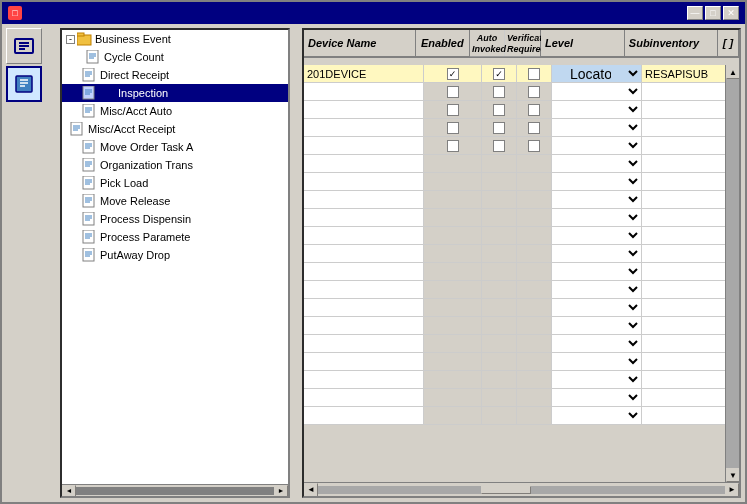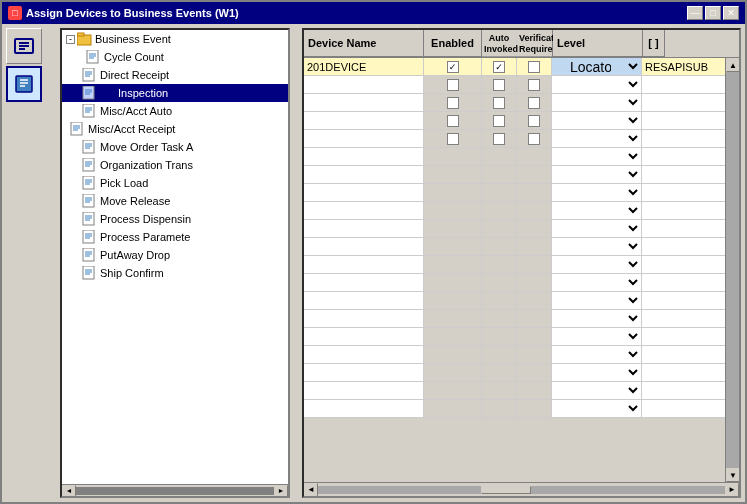--- a/index.html
+++ b/index.html
@@ -283,20 +283,21 @@
       flex-shrink: 0;
     }
     .vscroll-track {
       flex: 1;
       background: #a8a8a8;
     }
     .table-with-vscroll {
       display: flex;
       flex: 1;
       overflow: hidden;
+      margin-top: 7px;
     }
     .expand-btn {
       display: inline-block;
       width: 9px;
       height: 9px;
       border: 1px solid #808080;
       background: white;
       text-align: center;
       line-height: 7px;
       font-size: 9px;
@@ -305,21 +306,20 @@
     }
   </style>
 </head>
 <body>
 
 <div class="window">
 
   <div class="title-bar">
     <div class="title-bar-left">
       <div class="title-icon">□</div>
-      <span class="title-text">Assign Devices to Business Events (W1)</span>
     </div>
     <div class="title-buttons">
       <div class="title-btn">—</div>
       <div class="title-btn">□</div>
       <div class="title-btn">✕</div>
     </div>
   </div>
 
   <div class="window-body">
 
@@ -456,66 +456,60 @@
             </div>
             <div class="tree-item" style="padding-left: 20px;">
               <svg width="16" height="14" style="margin-right:2px;flex-shrink:0;">
     <rect x="1" y="0" width="11" height="13" fill="white" stroke="#808080"></rect>
     <line x1="3" y1="4" x2="10" y2="4" stroke="#4080c0" stroke-width="1"></line>
     <line x1="3" y1="6" x2="10" y2="6" stroke="#4080c0" stroke-width="1"></line>
     <line x1="3" y1="8" x2="8" y2="8" stroke="#4080c0" stroke-width="1"></line>
   </svg>
               <span>PutAway Drop</span>
             </div>
-            <div class="tree-item" style="padding-left: 20px;">
-              <svg width="16" height="14" style="margin-right:2px;flex-shrink:0;">
-    <rect x="1" y="0" width="11" height="13" fill="white" stroke="#808080"></rect>
-    <line x1="3" y1="4" x2="10" y2="4" stroke="#4080c0" stroke-width="1"></line>
-    <line x1="3" y1="6" x2="10" y2="6" stroke="#4080c0" stroke-width="1"></line>
-    <line x1="3" y1="8" x2="8" y2="8" stroke="#4080c0" stroke-width="1"></line>
-  </svg>
-              <span>Ship Confirm</span>
-            </div>
           </div>
       </div>
 
       <div class="tree-scrollbar">
         <div class="tree-scrollbar-btn">◄</div>
         <div class="tree-scrollbar-track"></div>
         <div class="tree-scrollbar-btn">►</div>
       </div>
     </div>
 
     <div style="width:4px; background:#d4d0c8;"></div>
 
     <div class="main-content">
       <div class="table-wrapper">
 
         <div style="background:#d4d0c8; border-bottom:1px solid #808080; flex-shrink:0;">
 
-          <div style="display:flex; border-bottom:0;">
+          <div style="display:flex; border-bottom:0;font-style:italic;">
             <div class="col-header" style="width:120px;">
               <span>Device Name</span>
             </div>
             <div class="col-header" style="width:58px; justify-content:center; border-right:1px solid #808080;">
               <span>Enabled</span>
             </div>
 
             <div style="border-right:1px solid #808080; display:flex; flex-direction:column;">
               <div style="display:flex; border-bottom:1px solid #999;justify-content:center;">
                 <div style="width:35px; padding:2px 2px; font-size:10px; font-weight:bold; border-right:1px solid #ccc; text-align:center;">
                   <span style="font-size:9px;">Auto Invoked</span>
                 </div>
                 <div style="width:35px; padding:2px 2px; font-size:10px; font-weight:bold; text-align:center;">
                   <span style="font-size:9px;">Verification Required</span>
                 </div>
               </div>
             </div>
             <div class="col-header" style="width:90px;">
               <span>Level</span>
+            </div>
+            <div class="col-header" style="width:100px;">
+              <span>Subinventory</span>
             </div>
             <div class="col-header" style="width:22px; justify-content:center;">
               <span>[ ]</span>
             </div>
           </div>
         </div>
 
         <div class="table-with-vscroll">
           <div class="table-body" id="table-body">
               <div class="table-row first-row">

